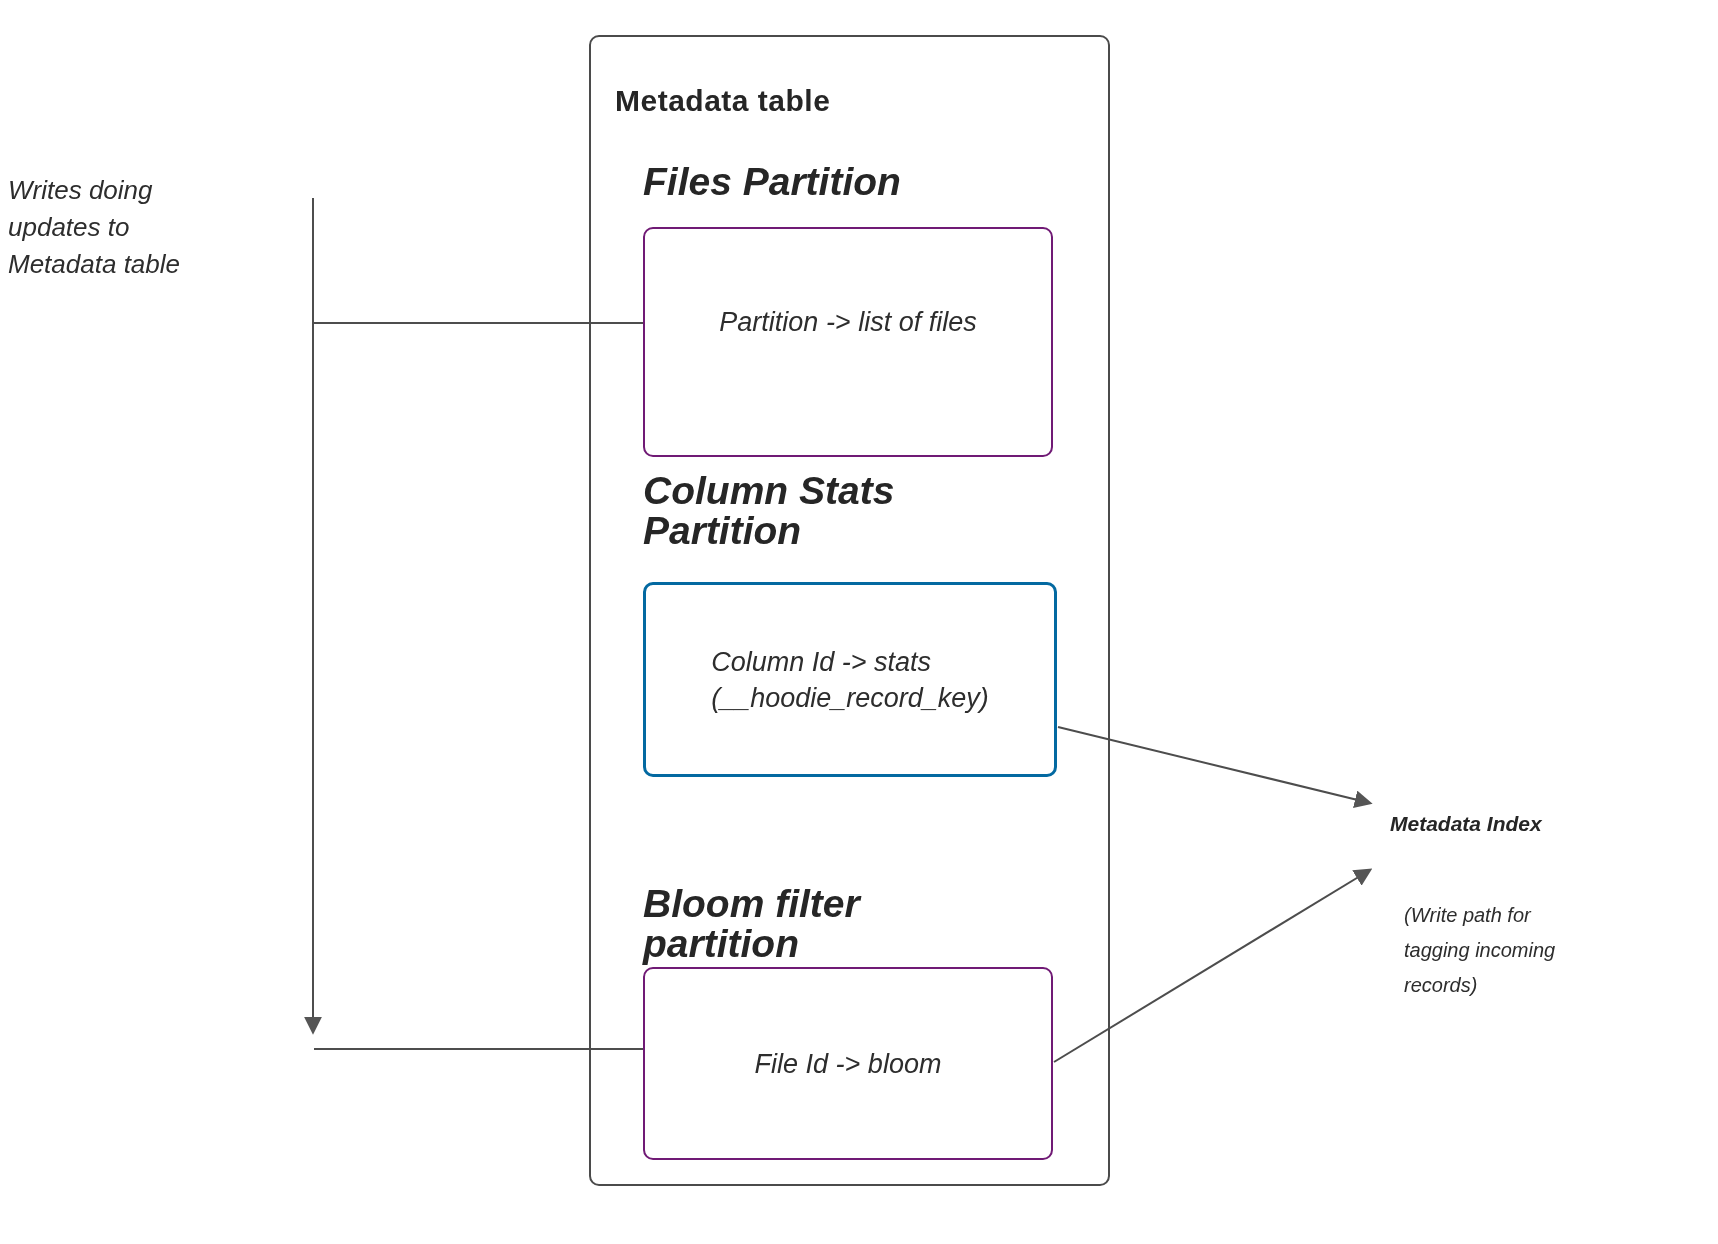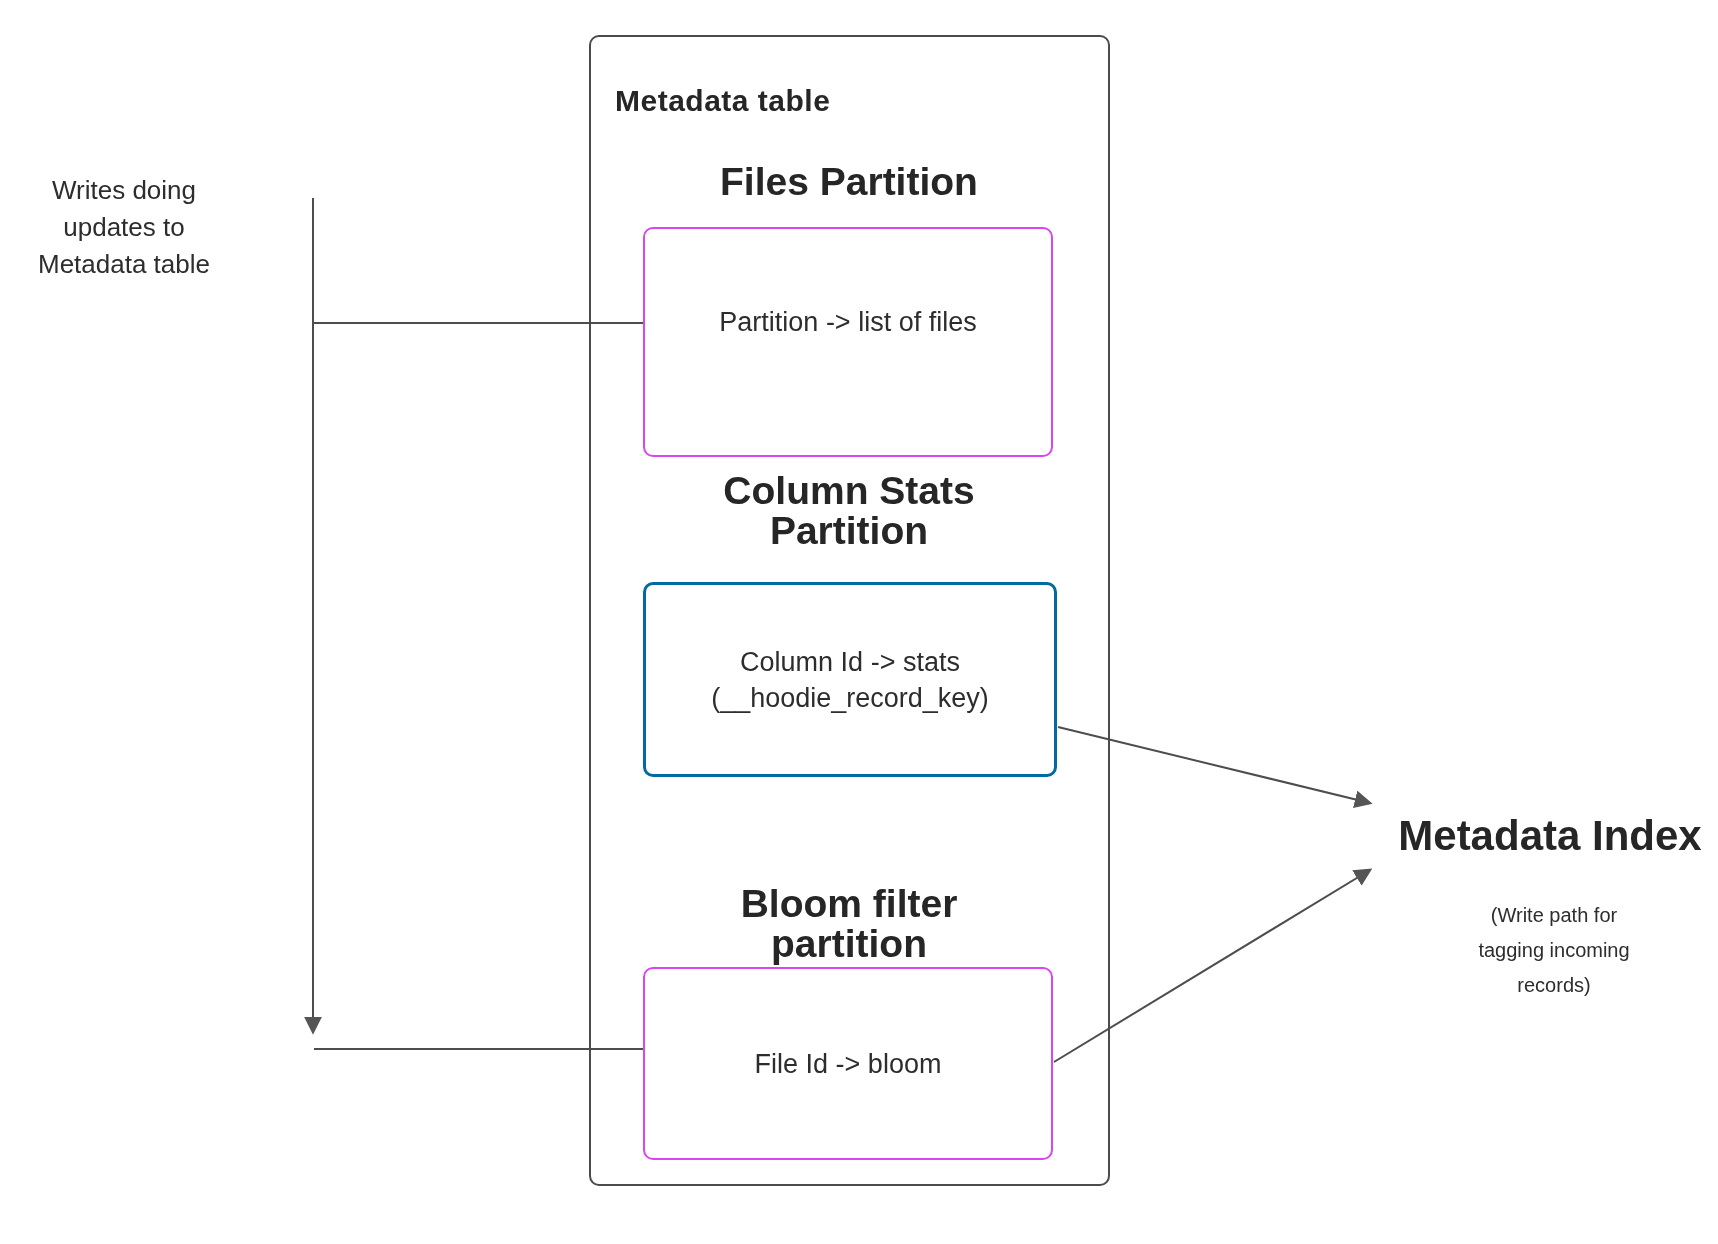--- a/index.html
+++ b/index.html
@@ -11,21 +11,21 @@
   #canvas {
     position: relative;
     width: 1718px;
     height: 1244px;
     background: #ffffff;
     overflow: hidden;
     color: #2d2d2d;
   }
   .abs { position: absolute; }
   .pre { white-space: pre-line; }
-  .center { text-align: center; }
+  .center { text-align: left; font-style: italic; }
 
   #connector-layer {
     position: absolute;
     left: 0; top: 0;
     width: 1718px;
     height: 1244px;
   }
   #connector-layer line { stroke: #4d4d4d; stroke-width: 2; }
 
   .outer-container {
@@ -46,21 +46,21 @@
     left: 643px;
     width: 412px;
     font-size: 39px;
     font-weight: bold;
     color: #262626;
     line-height: 40px;
   }
   .node-box {
     left: 643px;
     width: 406px;
-    border: 2px solid #d946ef;
+    border: 2px solid #701a75;
     border-radius: 10px;
     background: #ffffff;
     display: flex;
     align-items: center;
     justify-content: center;
     font-size: 27px;
     color: #2d2d2d;
     line-height: 36px;
   }
   #files-box   { top: 227px; height: 186px; padding-bottom: 40px; box-sizing: content-box; }
@@ -74,21 +74,21 @@
   .left-note {
     left: 8px; top: 172px;
     width: 232px;
     font-size: 26px;
     line-height: 37px;
     color: #2d2d2d;
   }
   .index-title {
     left: 1390px; top: 812px;
     width: 320px;
-    font-size: 42px;
+    font-size: 21px;
     font-weight: bold;
     color: #262626;
   }
   .index-subtitle {
     left: 1404px; top: 898px;
     width: 300px;
     font-size: 20px;
     line-height: 35px;
     color: #2d2d2d;
   }

